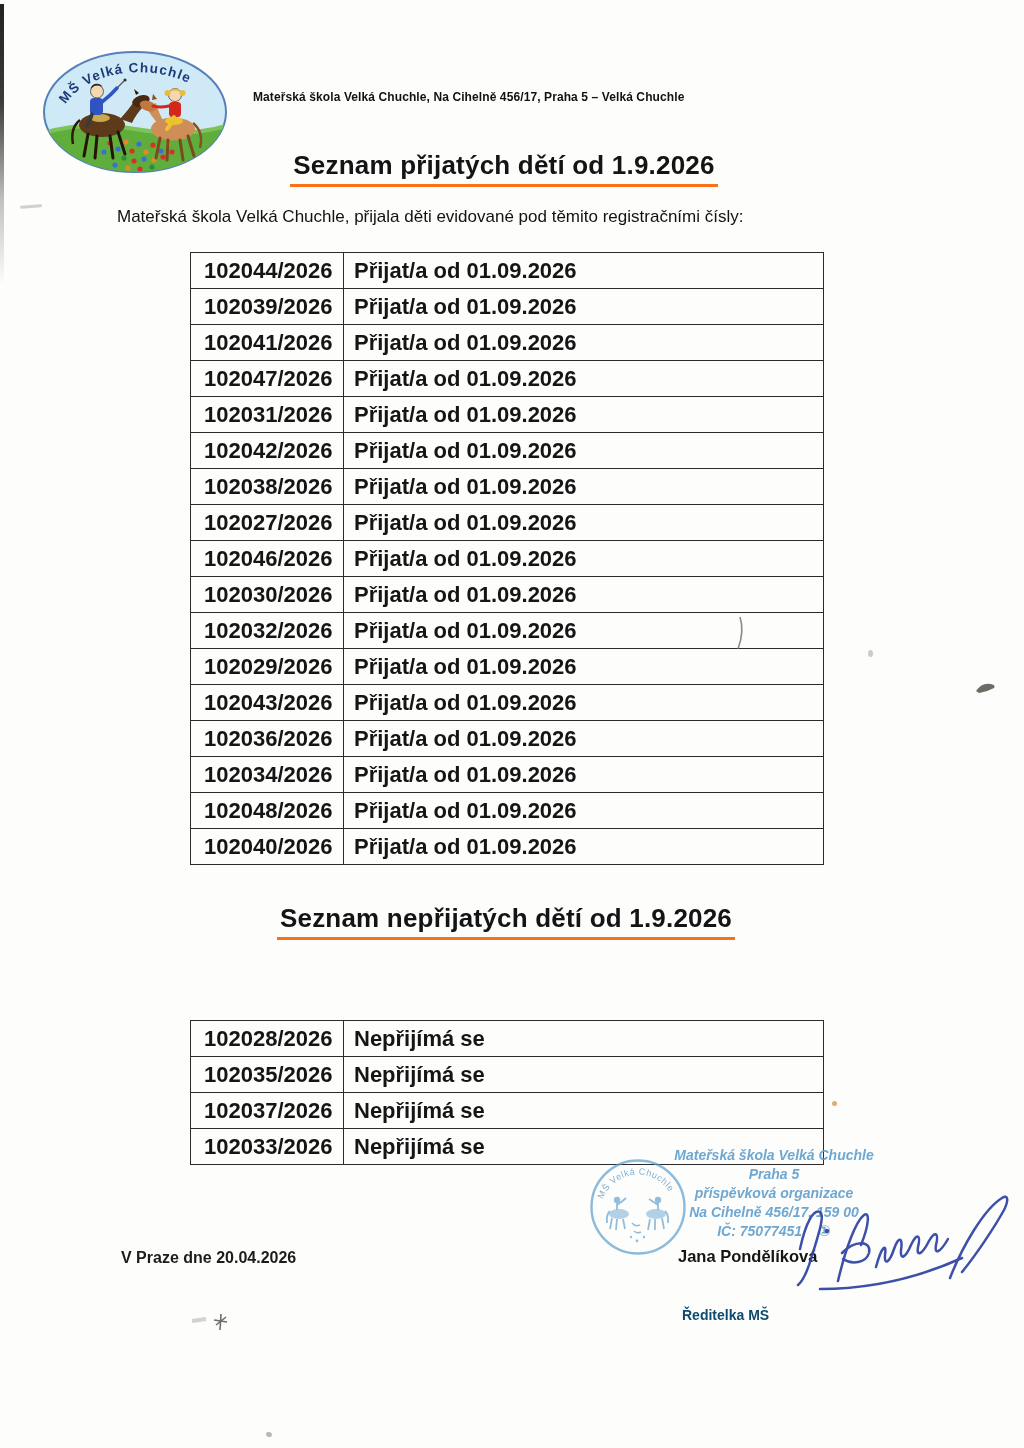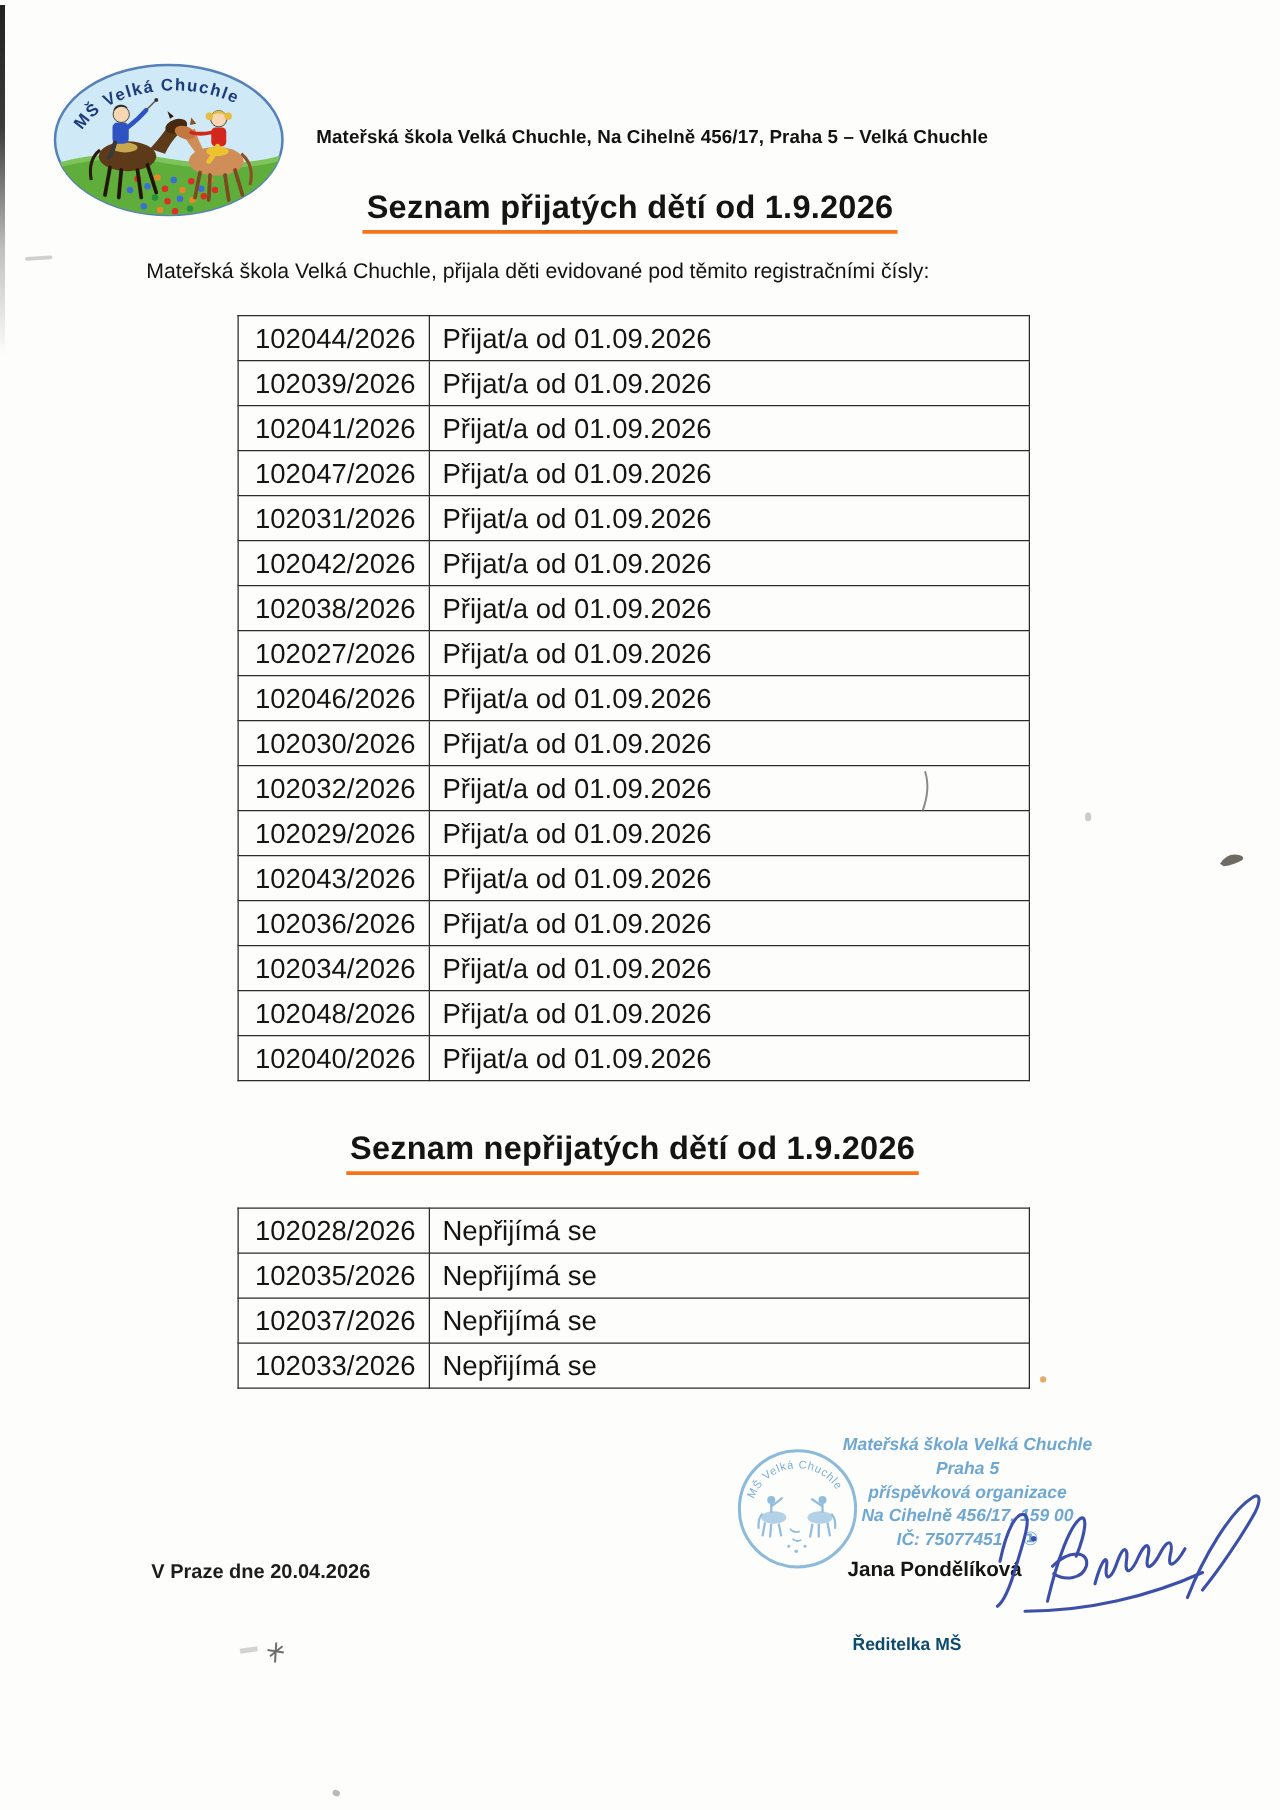--- a/index.html
+++ b/index.html
@@ -8,34 +8,34 @@
     --text:#161616;
   }
   html,body{margin:0;padding:0;background:#e8e8e8;}
   #page{
     position:relative;width:1024px;height:1448px;margin:0 auto;
     background:#fdfdfc;overflow:hidden;
     font-family:"Liberation Sans",sans-serif;color:var(--text);
   }
   .abs{position:absolute;}
   
-  #header-line{left:253px;top:101px;font-size:15px;font-weight:bold;letter-spacing:.1px;color:#121212;}
+  #header-line{left:253px;top:90px;font-size:12px;font-weight:bold;letter-spacing:.1px;color:#121212;}
   .title-wrap{left:0;width:1024px;text-align:center;}
   #title-accepted{top:150px;transform:translateX(-8px);}
   #title-rejected{top:903px;transform:translateX(-6px);}
   .doc-title{display:inline-block;font-size:26px;font-weight:bold;color:#141414;
     border-bottom:3px solid #f97316;padding:0 3px 3px 3px;letter-spacing:.2px;}
   #intro-line{left:117px;top:207px;font-size:17px;font-weight:normal;color:#121212;}
   
   table.reg{border-collapse:collapse;table-layout:fixed;background:transparent;}
   #accepted-table{left:190px;top:252px;}
-  #rejected-table{left:190px;top:966px;}
+  #rejected-table{left:190px;top:1020px;}
   table.reg td{
     border:1.6px solid #2b2b2b;height:33px;vertical-align:middle;
-    font-size:22px;color:#151515;white-space:nowrap;overflow:hidden;
+    font-size:22px;color:#151515;white-space:nowrap;overflow:hidden;font-weight:bold;
   }
   table.reg td:first-child{padding-left:13px;}
   table.reg td:last-child{padding-left:10px;}
   
   #place-date{left:121px;top:1249px;font-size:16px;font-weight:bold;color:#1c1c1c;}
   #stamp-text{left:655px;top:1146px;width:238px;text-align:center;
     color:var(--stamp-blue);font-weight:bold;font-size:14px;line-height:19px;opacity:.88;font-style:italic;}
   #stamp-text .badge{font-family:"DejaVu Sans",sans-serif;font-size:15px;margin-left:16px;}
   #signer-name{left:678px;top:1247px;font-size:16.5px;font-weight:bold;color:#151515;}
   #signer-title{left:682px;top:1307px;font-size:14px;font-weight:bold;color:#0c4a6e;}

